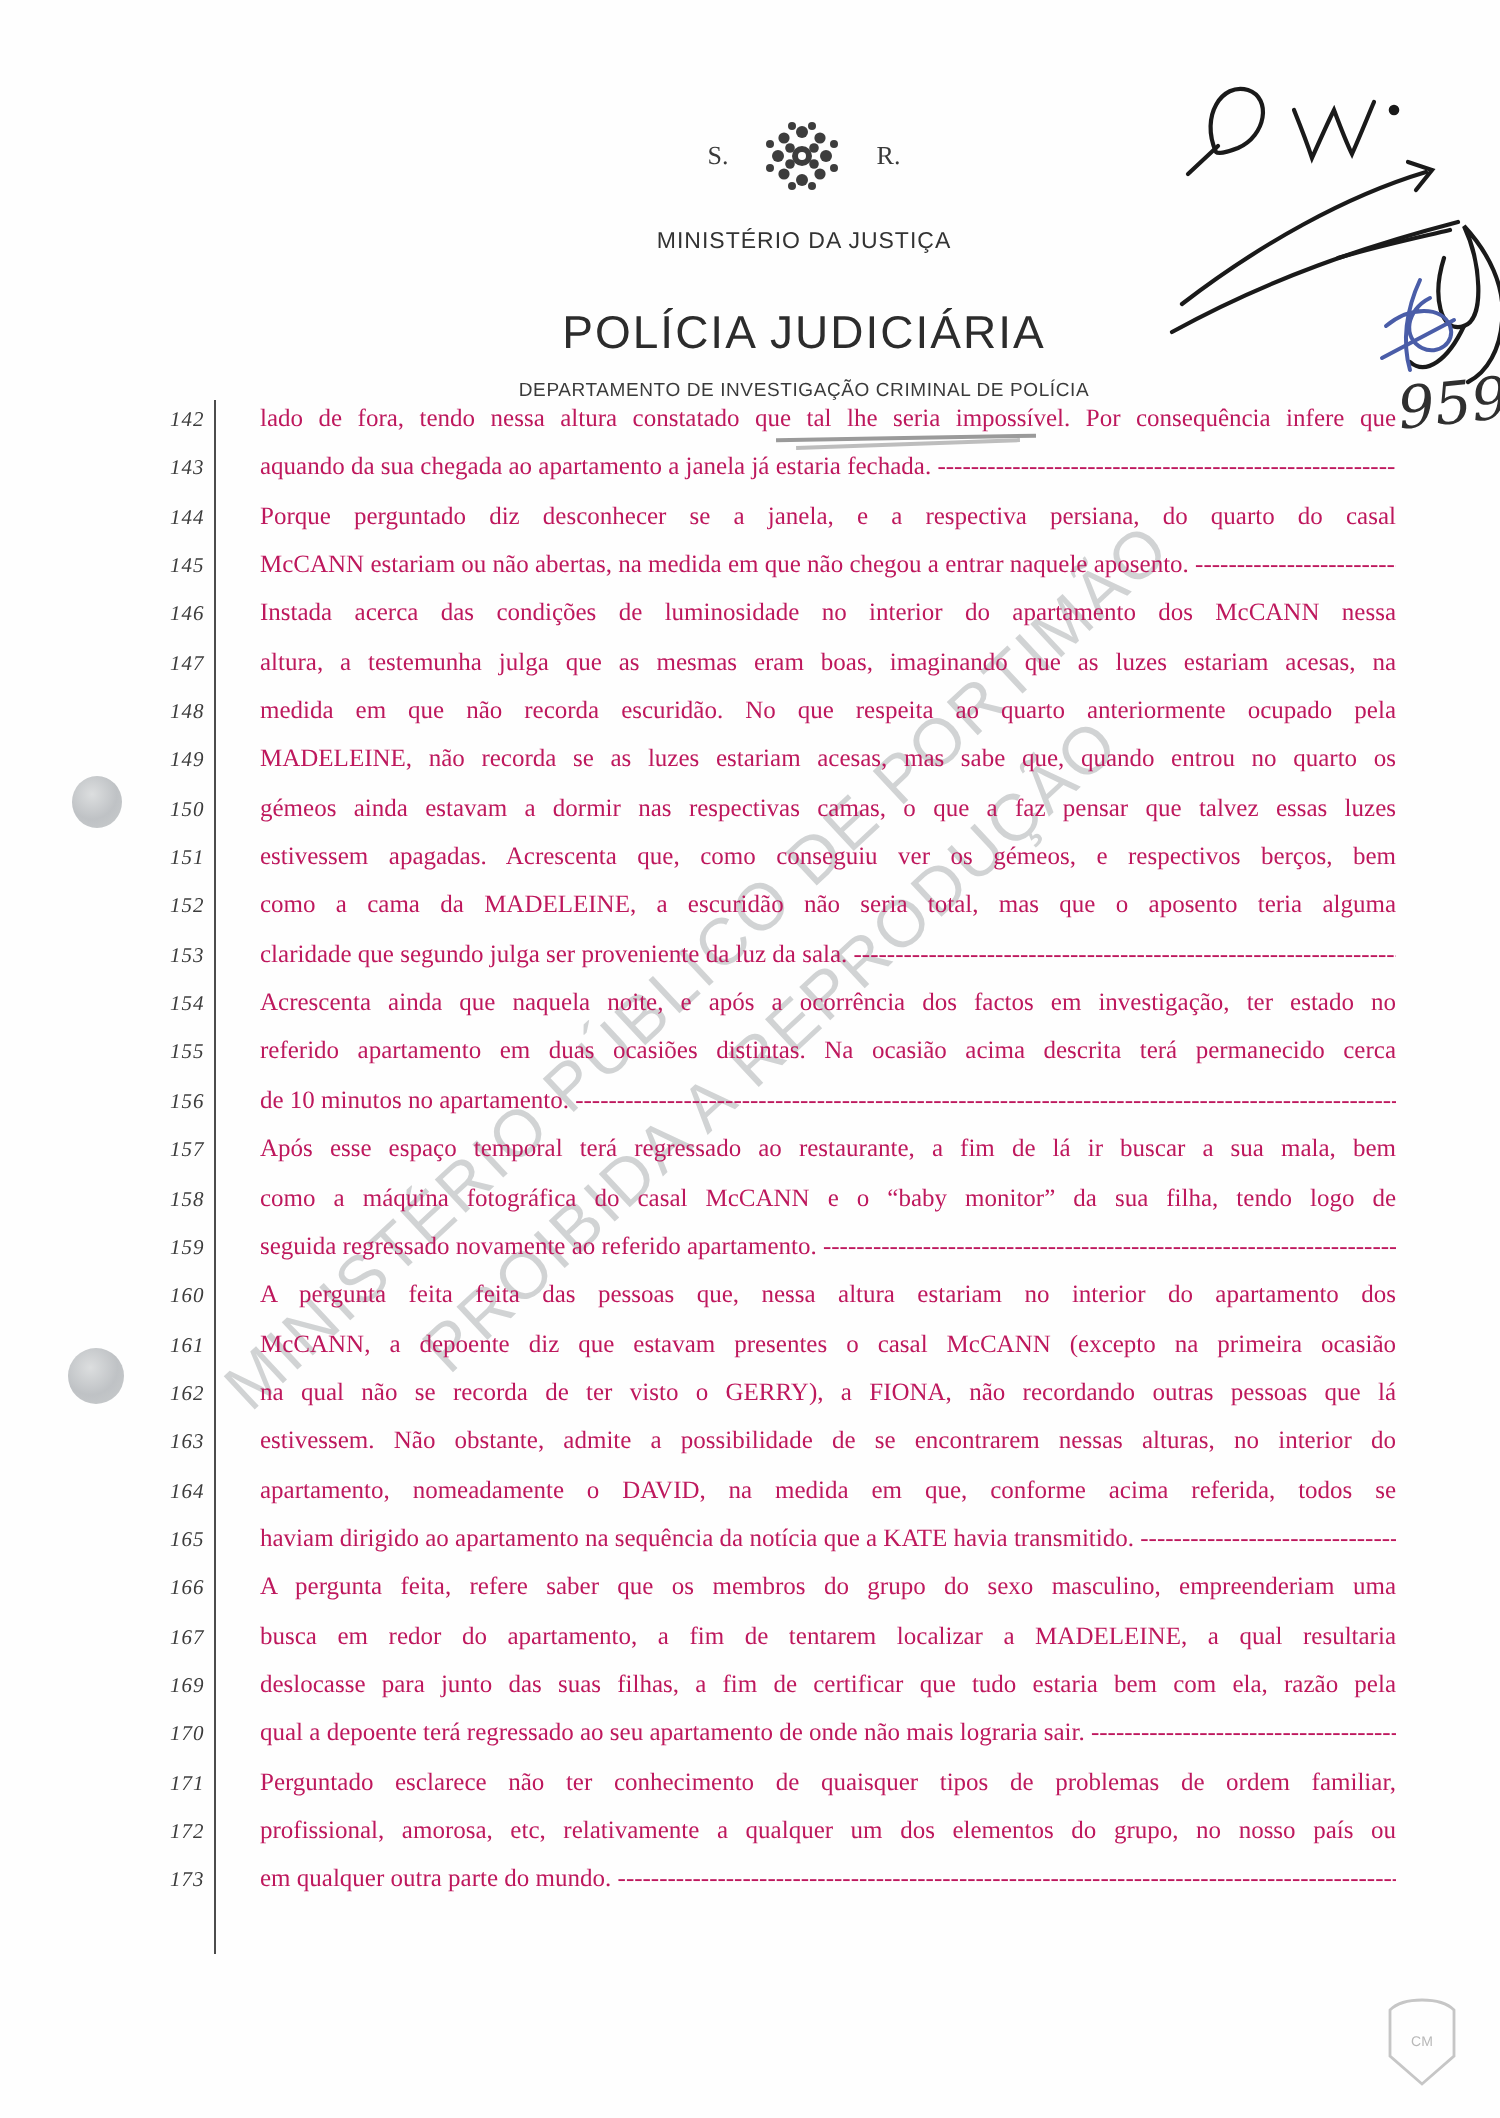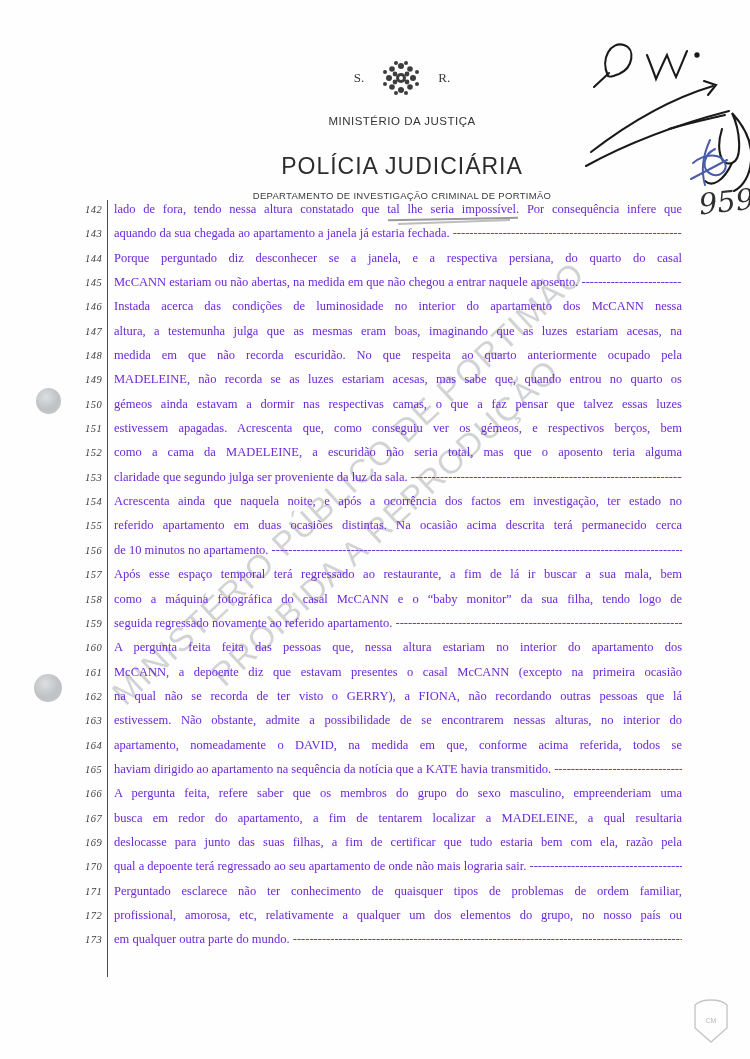--- a/index.html
+++ b/index.html
@@ -26,22 +26,22 @@
   .dept{margin-top:10px;font-family:"Liberation Sans",sans-serif;font-size:9.5px;letter-spacing:0.3px;color:#3a3a3a;}
   
   .rule{position:absolute;left:107px;top:200px;width:1px;height:777px;background:#4c4c4c;z-index:2;}
   .lines{position:absolute;left:85px;top:197px;width:600px;z-index:2;}
   .row{display:flex;align-items:baseline;height:24.35px;}
   .lnum{
     width:17px;flex:0 0 17px;text-align:left;font-style:italic;
     font-size:10.5px;color:#3c3c3c;letter-spacing:0.5px;
   }
   .ltext{
-    margin-left:12px;width:568px;flex:0 0 568px;
-    font-size:12.5px;line-height:24.35px;color:#6d28d9;
+    margin-left:28px;width:568px;flex:0 0 568px;
+    font-size:12.5px;line-height:24.35px;color:#be185d;
   }
   .ltext.j{text-align:justify;text-align-last:justify;}
   .ltext.d{white-space:nowrap;overflow:hidden;}
   
   .hole{position:absolute;border-radius:50%;z-index:2;
     background:radial-gradient(circle at 40% 35%, #dcdedf 0%, #bfc2c5 55%, #c9cccd 100%);}
   .hole.h1{left:36px;top:388px;width:25px;height:26px;}
   .hole.h2{left:34px;top:674px;width:28px;height:28px;}
   
   .signature{position:absolute;left:575px;top:12px;width:175px;height:212px;z-index:3;}
@@ -87,21 +87,21 @@
             <circle cx="27" cy="15" r="2.4"></circle>
           <circle cx="15" cy="23" r="2.4"></circle>
             <circle cx="27" cy="23" r="2.4"></circle>
         </g>
         <circle cx="21" cy="19" r="2" fill="#fefefe"></circle>
       </svg>
       <span class="sr">R.</span>
     </div>
     <div class="ministry">MINISTÉRIO DA JUSTIÇA</div>
     <div class="pj-title">POLÍCIA JUDICIÁRIA</div>
-    <div class="dept">DEPARTAMENTO DE INVESTIGAÇÃO CRIMINAL DE PORTIMÃO</div>
+    <div class="dept">DEPARTAMENTO DE INVESTIGAÇÃO CRIMINAL DE POLÍCIA</div>
   </div>
 
   <svg class="signature" viewBox="0 0 175 212">
     <g fill="none" stroke="#1a1a1a" stroke-width="2.1" stroke-linecap="round">
       <path d="M33,64 C25,46 36,29 49,33 C61,37 58,56 44,62 C39,64 34,65 33,64"></path>
       <path d="M19,75 L34,61"></path>
       <path d="M72,43 C76,53 79,61 81,67 C85,58 89,49 92,43 C95,51 98,59 101,65 C105,56 109,46 112,39"></path>
       <circle cx="122" cy="43" r="1.6" fill="#1a1a1a"></circle>
       <path d="M16,140 C55,110 98,86 138,74"></path>
       <path d="M129,69 L141,73 L133,83"></path>

